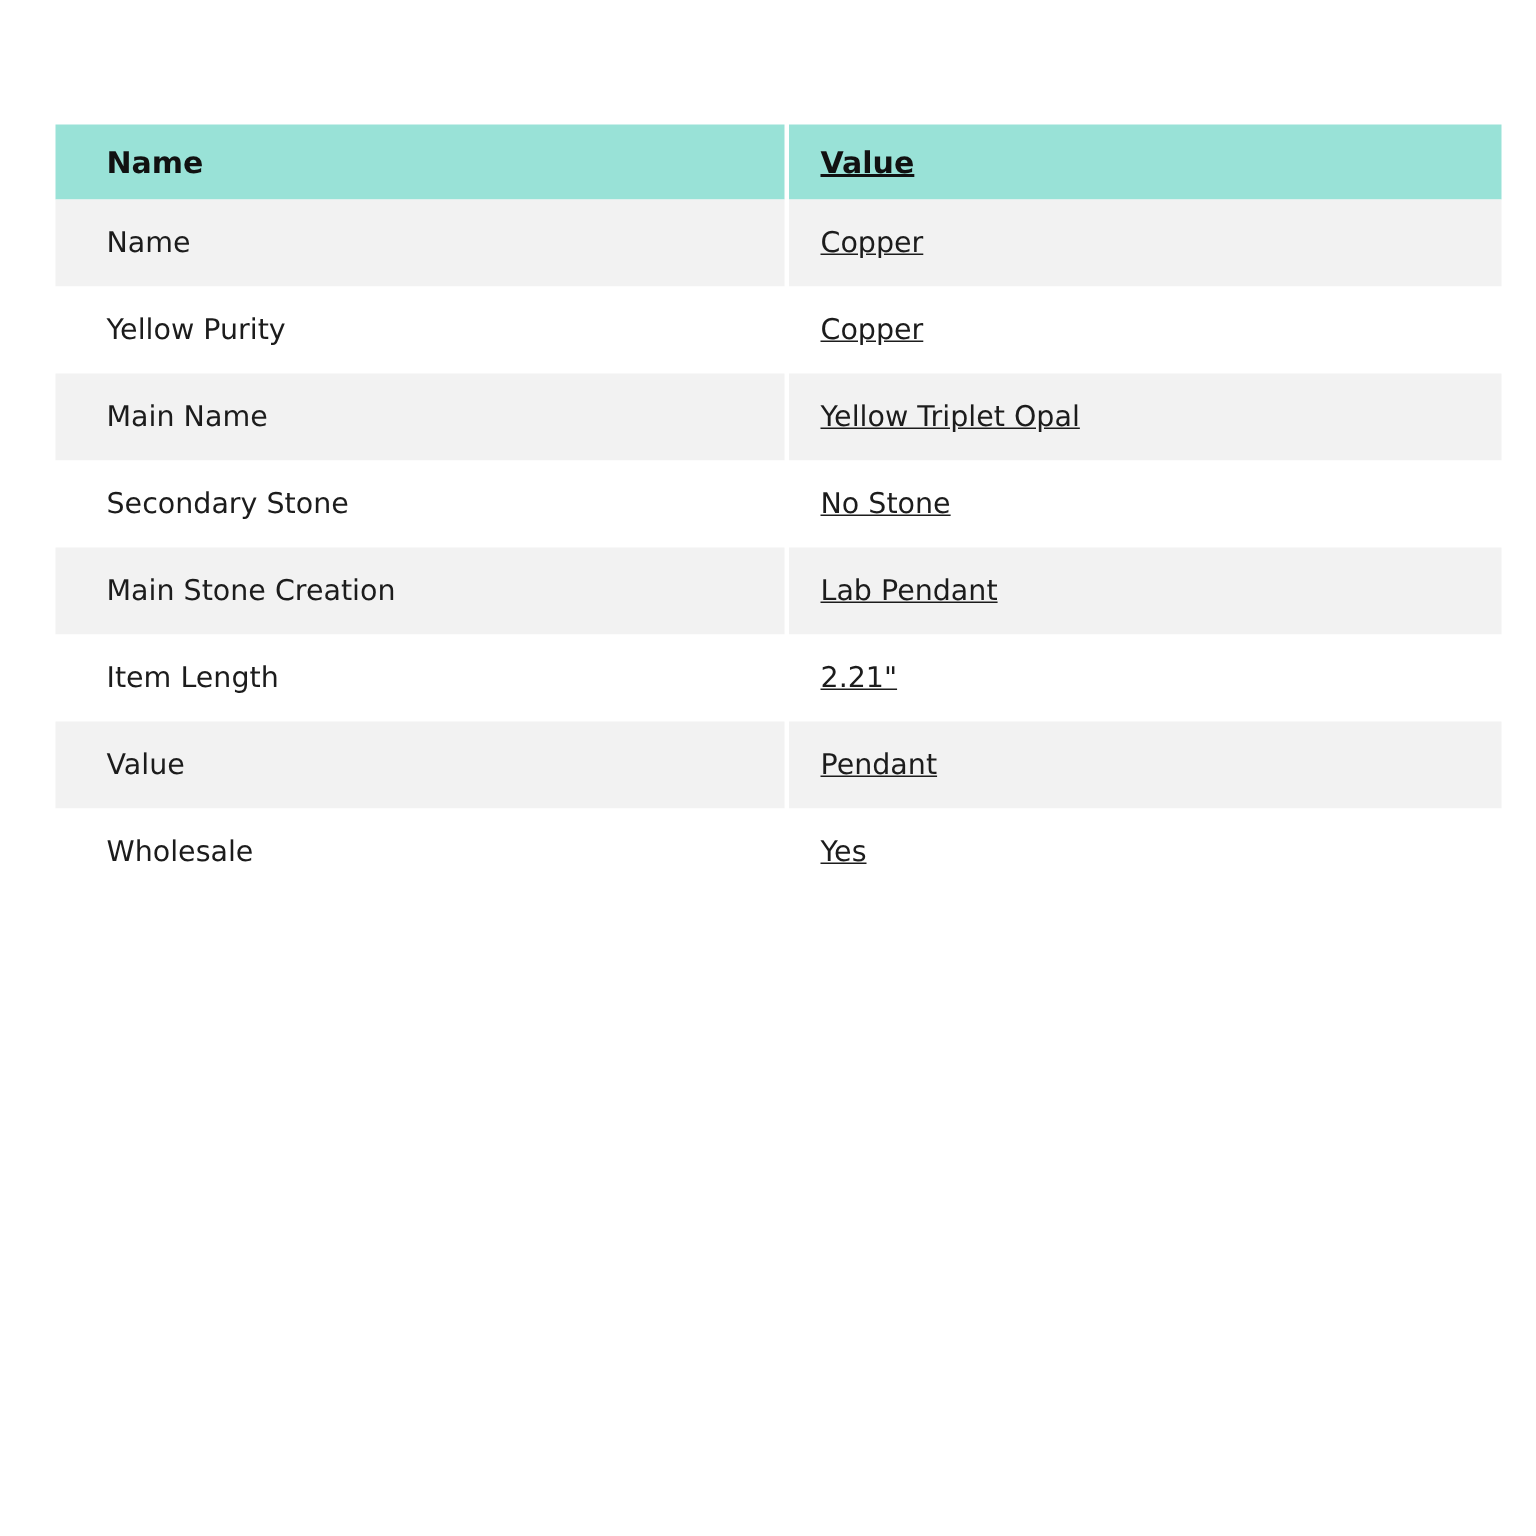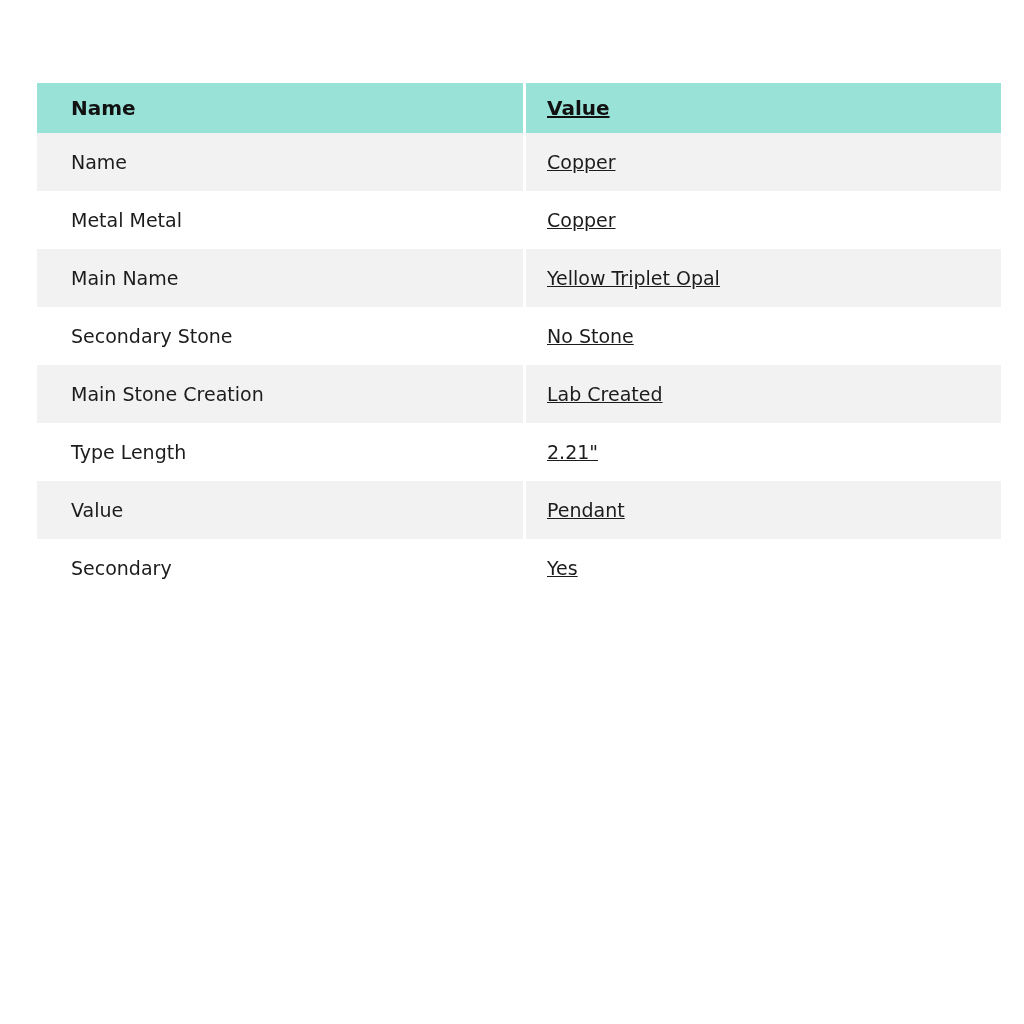--- a/index.html
+++ b/index.html
@@ -70,48 +70,48 @@
       <div class="cell name-col">Name</div>
       <div class="cell value-col">Value</div>
     </div>
 
     <div class="tr body-row">
       <div class="cell name-col">Name</div>
       <div class="cell value-col">Copper</div>
     </div>
 
     <div class="tr body-row">
-      <div class="cell name-col">Metal Metal</div>
+      <div class="cell name-col">Yellow Purity</div>
       <div class="cell value-col">Copper</div>
     </div>
 
     <div class="tr body-row">
       <div class="cell name-col">Main Name</div>
       <div class="cell value-col">Yellow Triplet Opal</div>
     </div>
 
     <div class="tr body-row">
       <div class="cell name-col">Secondary Stone</div>
       <div class="cell value-col">No Stone</div>
     </div>
 
     <div class="tr body-row">
       <div class="cell name-col">Main Stone Creation</div>
-      <div class="cell value-col">Lab Created</div>
+      <div class="cell value-col">Lab Pendant</div>
     </div>
 
     <div class="tr body-row">
-      <div class="cell name-col">Type Length</div>
+      <div class="cell name-col">Item Length</div>
       <div class="cell value-col">2.21"</div>
     </div>
 
     <div class="tr body-row">
       <div class="cell name-col">Value</div>
       <div class="cell value-col">Pendant</div>
     </div>
 
     <div class="tr body-row">
-      <div class="cell name-col">Secondary</div>
+      <div class="cell name-col">Wholesale</div>
       <div class="cell value-col">Yes</div>
     </div>
 
   </div>
 </div>
 
 </body></html>

